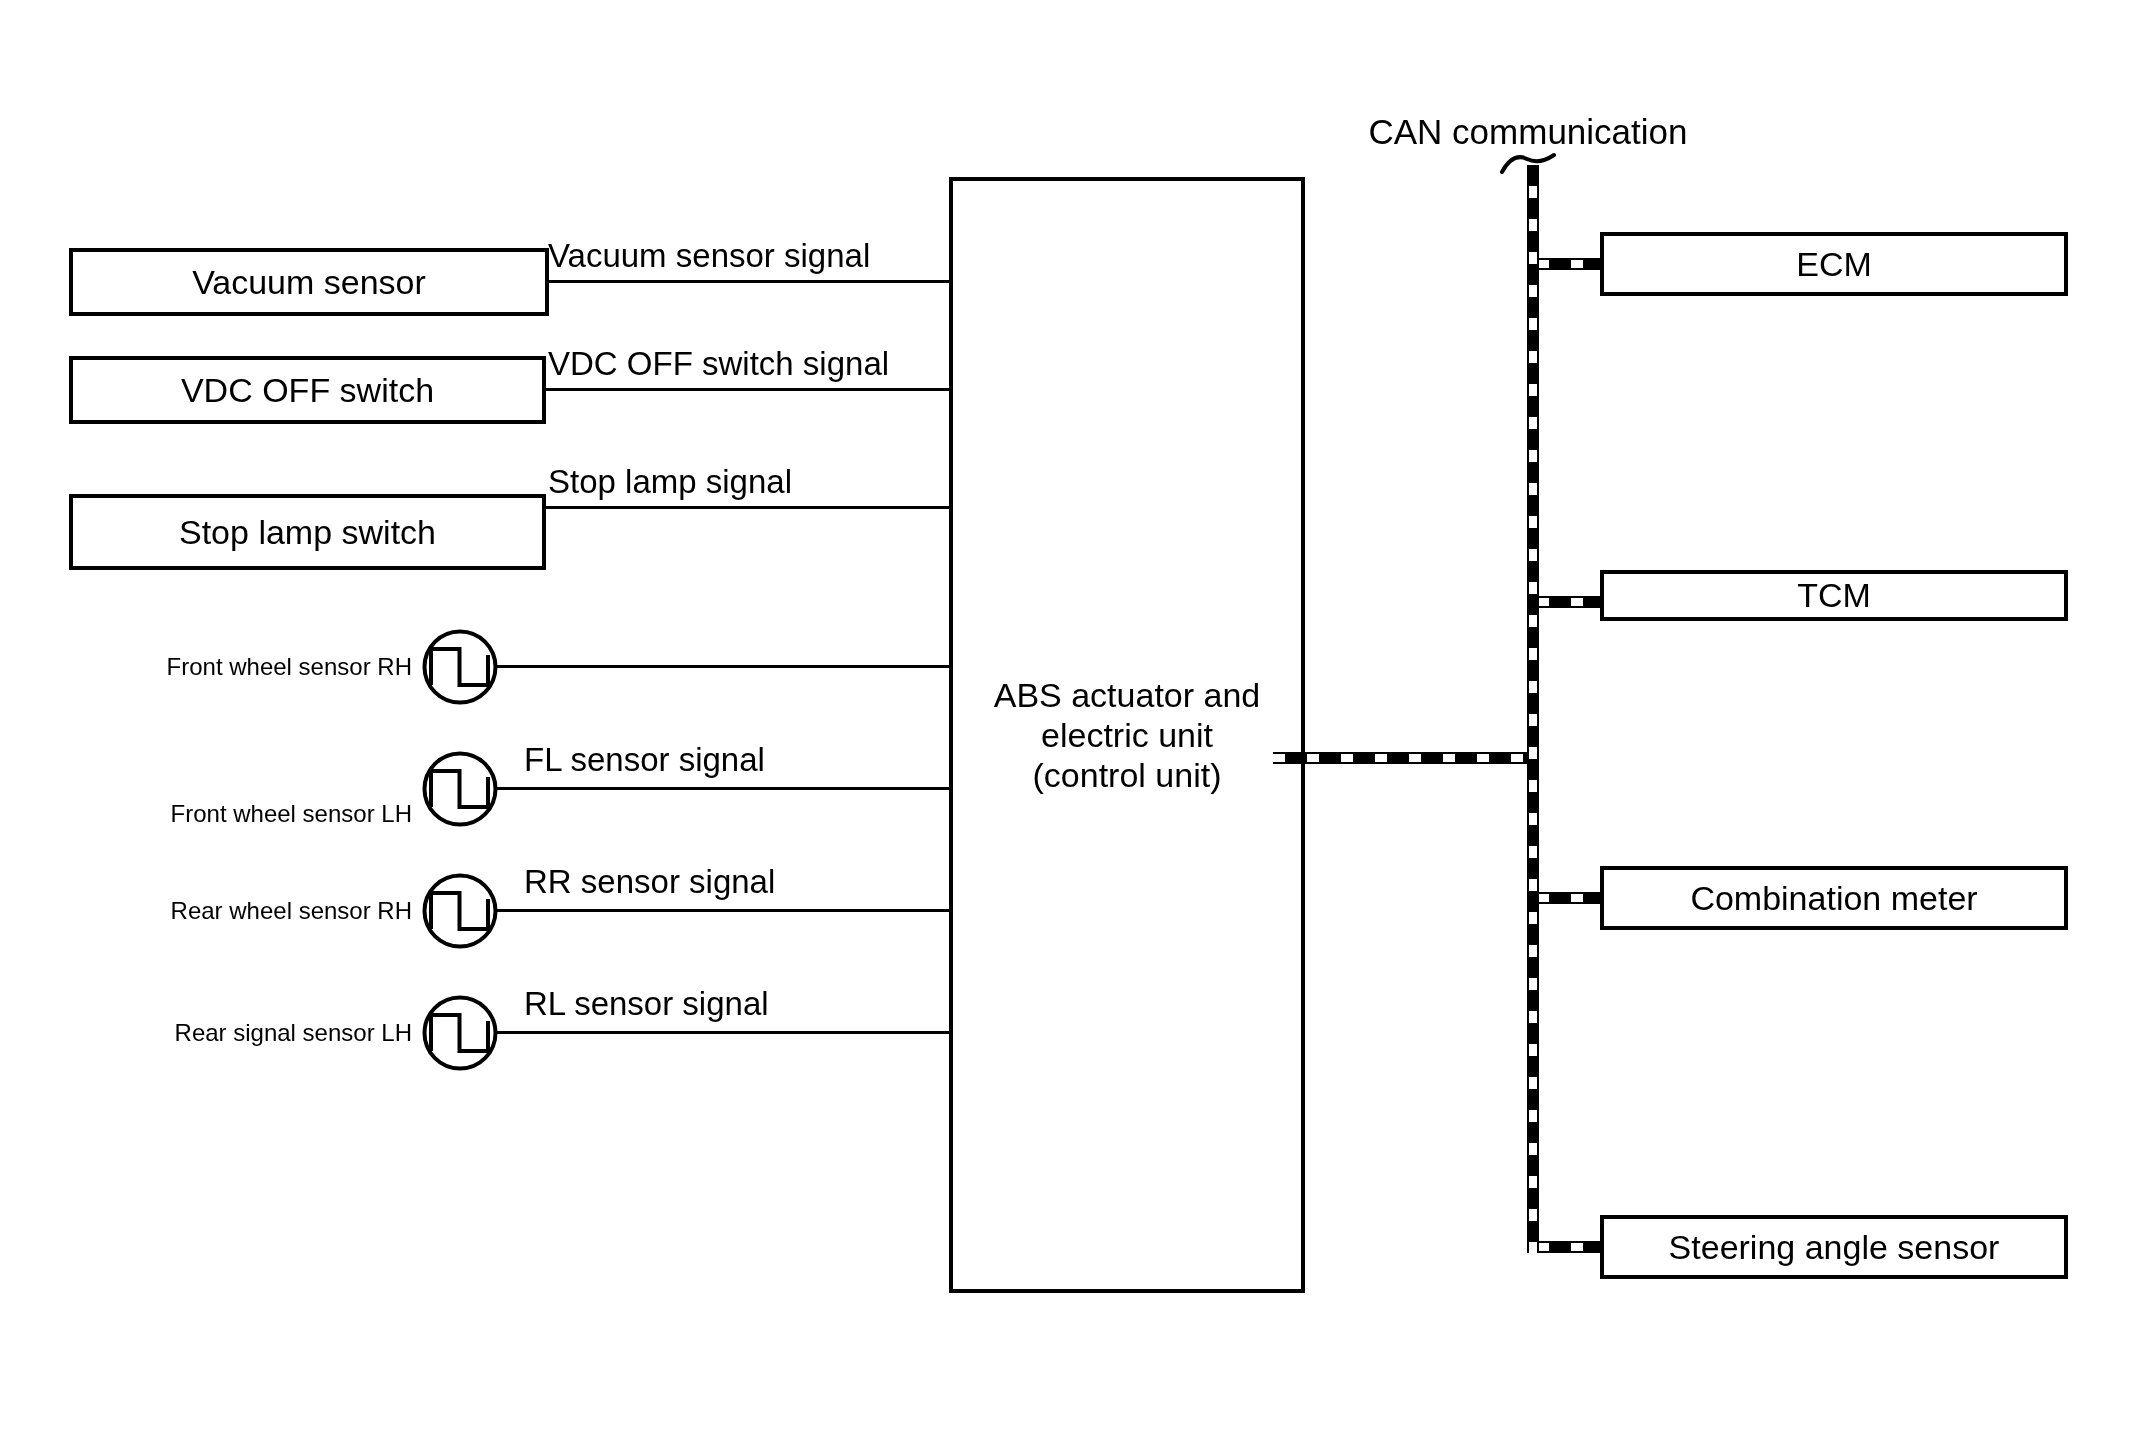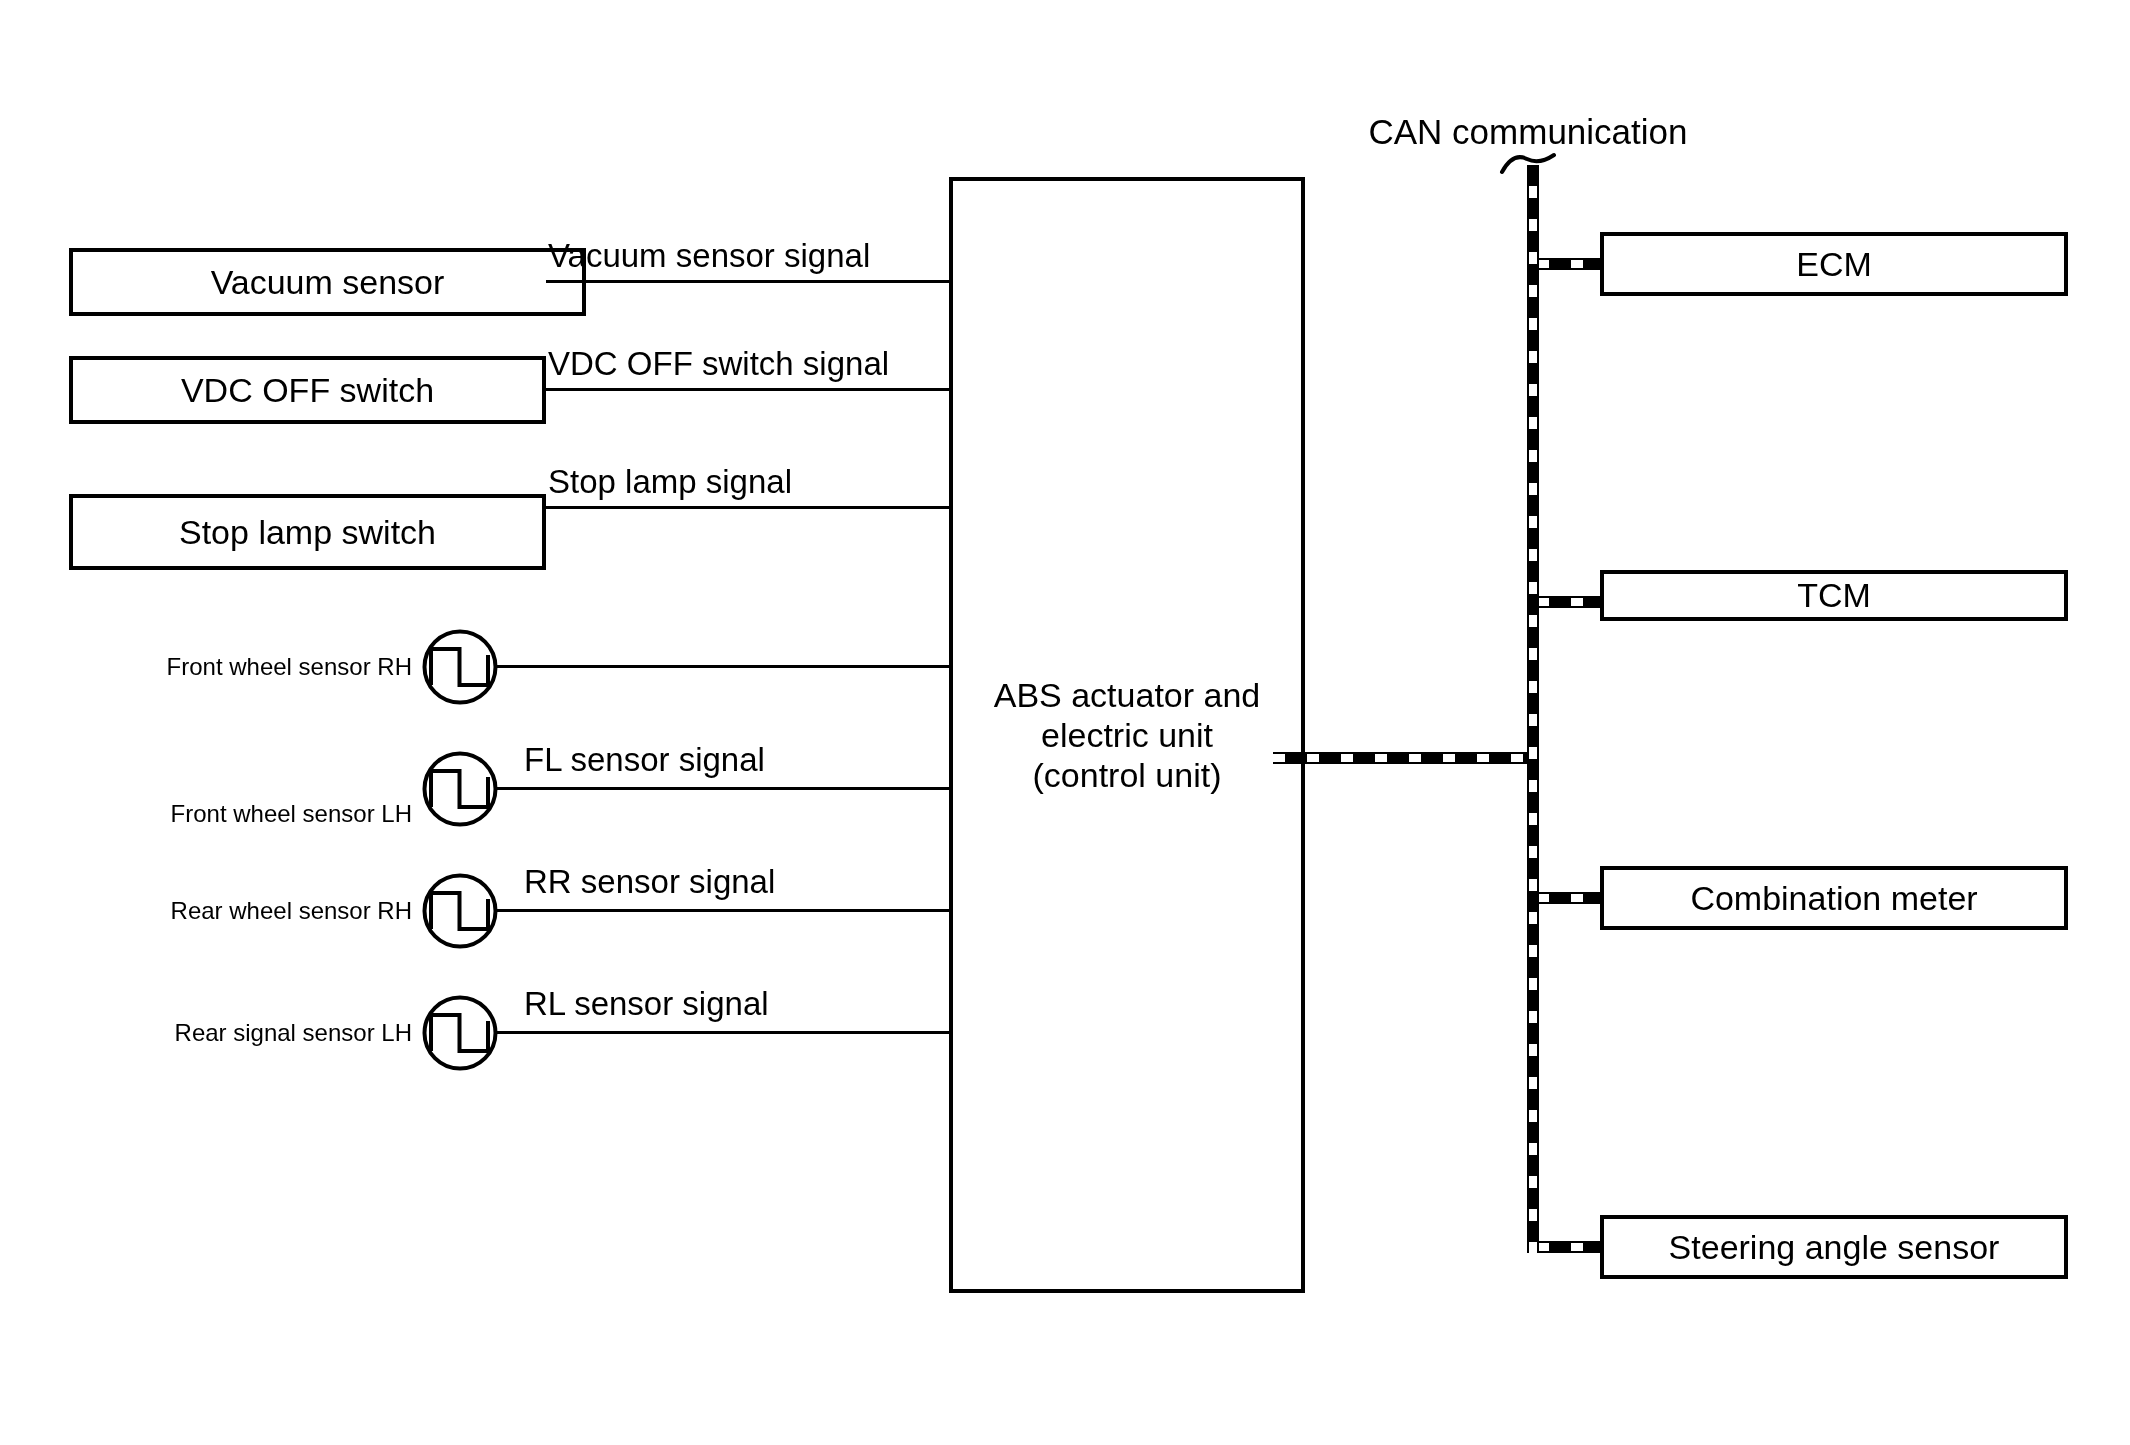--- a/index.html
+++ b/index.html
@@ -25,21 +25,21 @@
   .can-v::after{content:"";position:absolute;top:0;bottom:0;left:2px;right:2px;
     background:repeating-linear-gradient(180deg,transparent 0 21px,#fff 21px 33px);}
   .icon-svg{position:absolute;}
   .can-title{position:absolute;font-size:35px;text-align:center;height:40px;line-height:40px;white-space:nowrap;}
 </style>
 </head>
 <body>
 
 <div class="canvas">
 
-  <div class="box" style="left:69px;top:248px;width:517px;height:68px;">
+  <div class="box" style="left:69px;top:248px;width:480px;height:68px;">
     <span>Vacuum sensor</span>
   </div>
   <div class="box" style="left:69px;top:356px;width:477px;height:68px;align-items:center;">
     <span>VDC OFF switch</span>
   </div>
   <div class="box" style="left:69px;top:474px;width:477px;height:76px;margin-top:20px;">
     <span>Stop lamp switch</span>
   </div>
 
   <div class="wire" style="left:546px;top:280px;width:404px;"></div>

